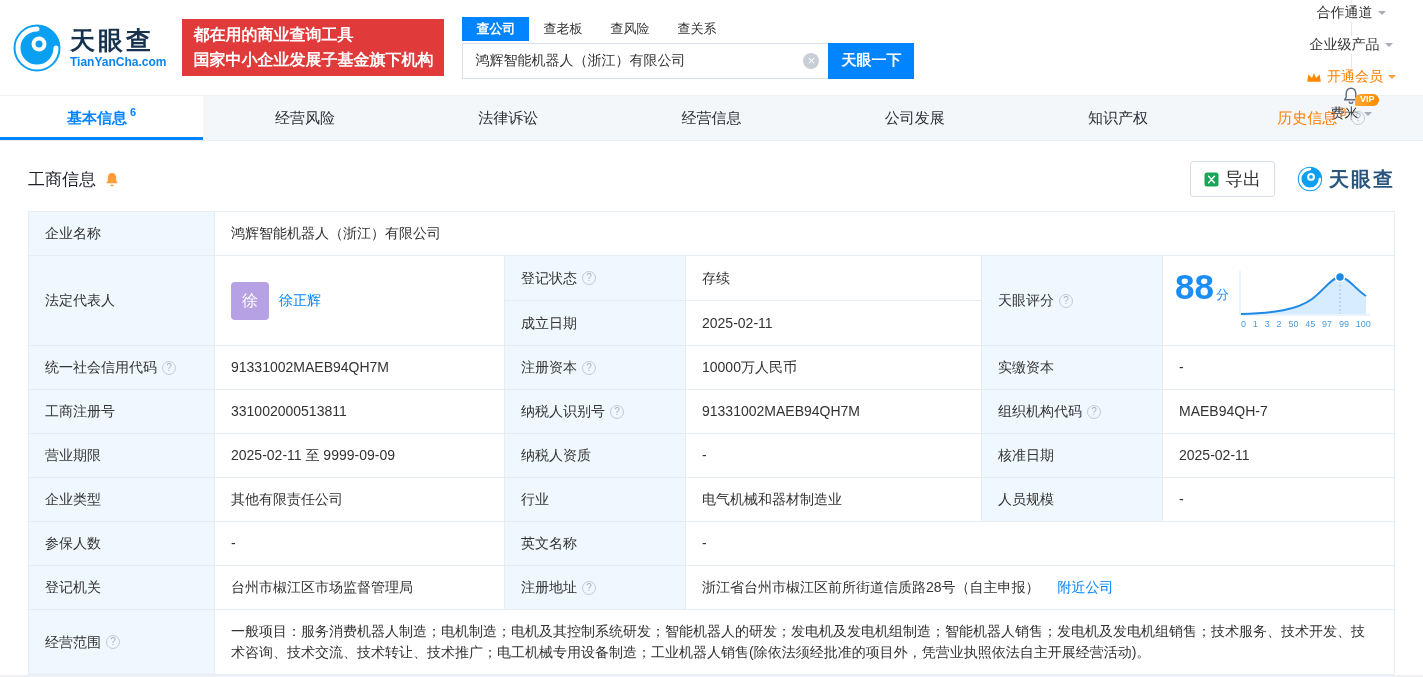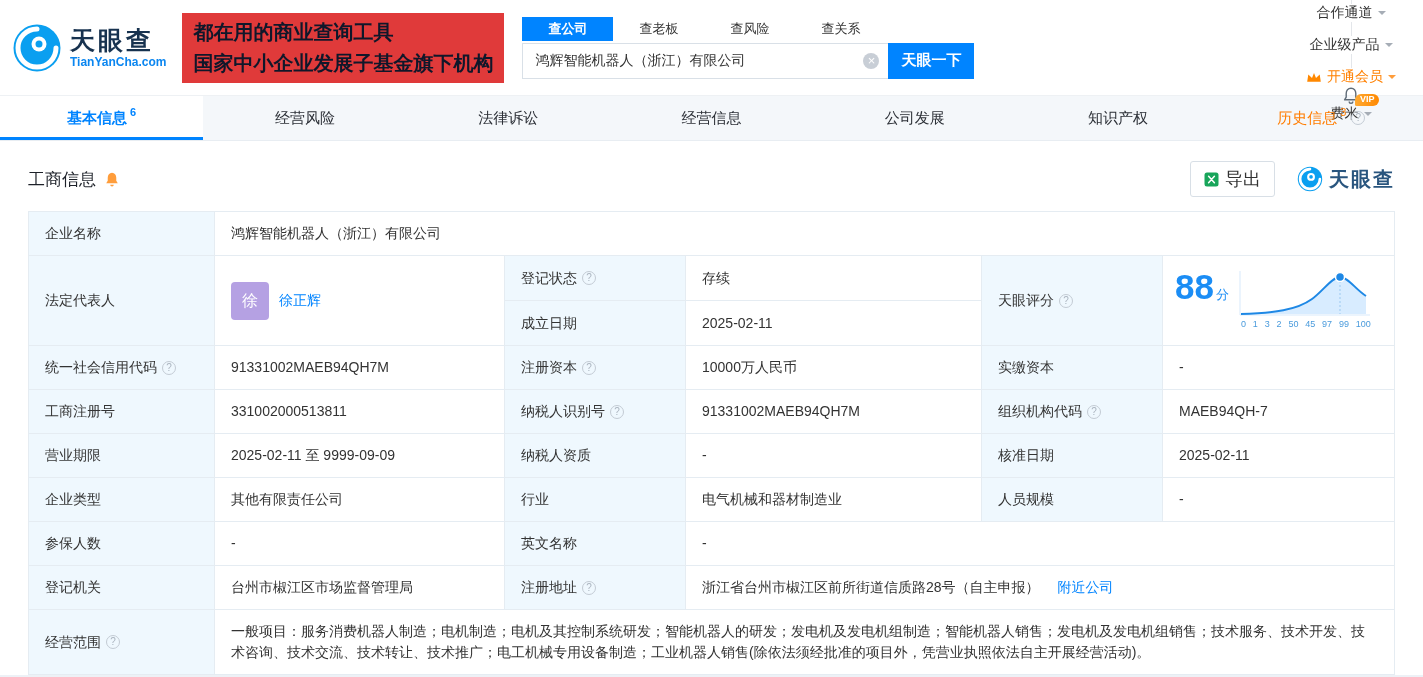--- a/index.html
+++ b/index.html
@@ -8,24 +8,24 @@
     font-family: "Liberation Sans", "DejaVu Sans", sans-serif;
     background: #edf1f6;
     color: #333;
   }
   
   .header { display: flex; align-items: center; height: 95px; background: #fff; padding: 0 14px 0 12px; }
   .logo { display: flex; align-items: center; gap: 8px; flex: none; cursor: pointer; }
   .logo-icon { width: 50px; height: 50px; flex: none; }
   .logo-name { font-size: 25px; font-weight: bold; color: #17324f; letter-spacing: 3px; line-height: 1.15; }
   .logo-domain { font-size: 12px; color: #0b86f0; font-weight: bold; }
-  .promo { margin-left: 16px; background: #e03a3a; color: #0f172a; font-weight: bold; font-size: 20px; line-height: 1.55; padding: 4px 11px; flex: none; }
+  .promo { margin-left: 16px; background: #e03a3a; color: #ffffff; font-weight: bold; font-size: 16px; line-height: 1.55; padding: 4px 11px; flex: none; }
   .search { margin-left: 18px; width: 452px; flex: none; }
   .search-tabs { display: flex; align-items: center; font-size: 13px; }
-  .search-tab { padding: 3px 26px; cursor: pointer; color: #333; }
+  .search-tab { padding: 3px 14px; cursor: pointer; color: #333; }
   .search-tab.active { background: #0084ff; color: #fff; font-weight: bold; }
   .search-row { display: flex; height: 36px; margin-top: 2px; }
   .search-field { flex: 1; display: flex; align-items: center; border: 1px solid #d9e0e7; border-right: none; background: #fff; padding: 0 9px 0 12px; }
   .search-field input { border: none; outline: none; flex: 1; font-size: 14px; color: #333; font-family: inherit; background: transparent; }
   .clear-icon { width: 16px; height: 16px; border-radius: 50%; background: #c8ced6; color: #fff; font-size: 13px; line-height: 15px; text-align: center; flex: none; cursor: pointer; }
   .clear-icon::before { content: "×"; }
   .search-btn { width: 86px; background: #0084ff; color: #fff; border: none; font-size: 15px; font-weight: 600; cursor: pointer; font-family: inherit; }
   .top-nav { margin-left: auto; display: flex; align-items: center; font-size: 14px; white-space: nowrap; flex-direction: column; }
   .nav-item { display: flex; align-items: center; gap: 5px; padding: 0 13px; cursor: pointer; color: #333; }
   .nav-item.vip { color: #ff8000; }

